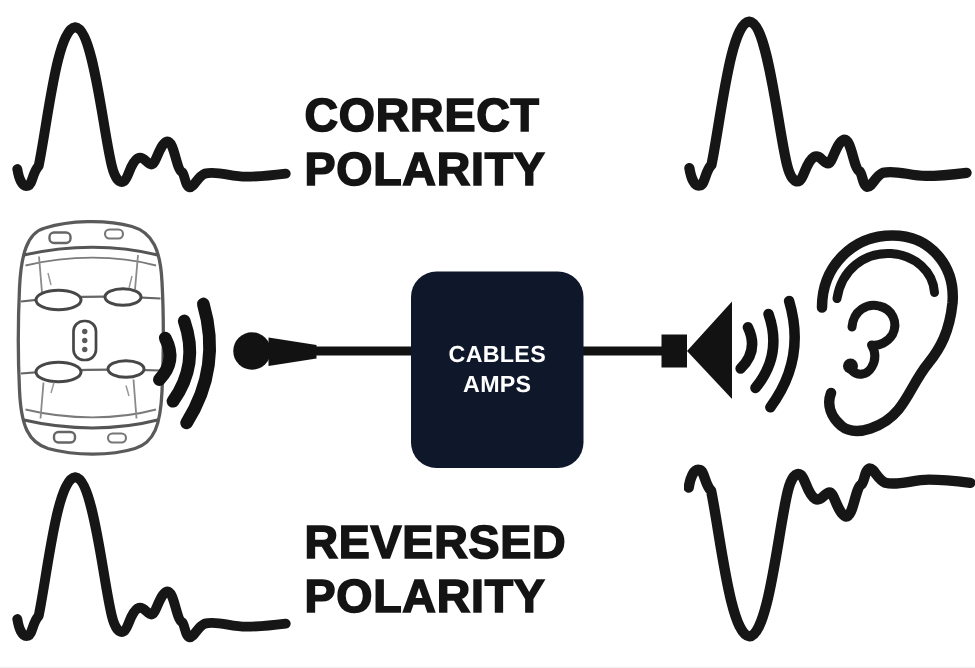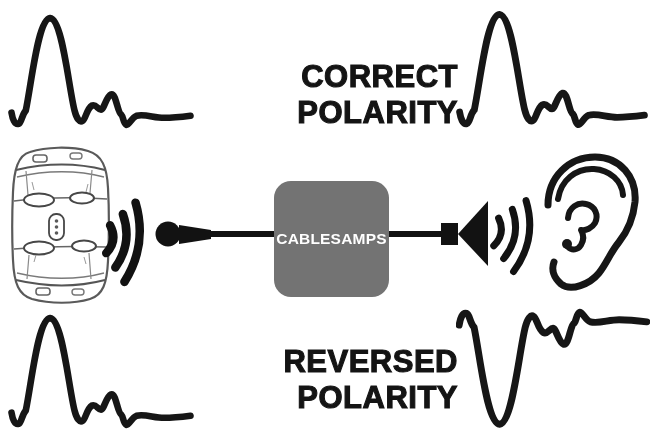--- a/index.html
+++ b/index.html
@@ -2,31 +2,31 @@
 <html><head>
 <meta charset="utf-8">
 <style>
   html,body{margin:0;padding:0;background:#e8e8e8;}
   .stage{
     position:relative;width:650px;height:445px;background:#ffffff;
     overflow:hidden;font-family:"Liberation Sans", sans-serif;
   }
   .wave{position:absolute;}
   .heading{
-    position:absolute;width:255px;text-align:right;
+    position:absolute;width:255px;text-align:left;
     font-weight:bold;font-size:31px;line-height:36px;letter-spacing:.5px;
     color:#141414;-webkit-text-stroke:1.1px #141414;
   }
   .heading-top{left:203px;top:59px;}
   .heading-bottom{left:203px;top:344px;}
   .cable{position:absolute;left:200px;top:231px;width:248px;height:6px;background:#121212;}
   .center-box{
-    position:absolute;left:274px;top:181px;width:115px;height:116px;
-    background:#737373;border-radius:17px;
-    display:flex;flex-direction:row;align-items:center;justify-content:center;
+    position:absolute;left:274px;top:181px;width:115px;height:131px;
+    background:#0f172a;border-radius:17px;
+    display:flex;flex-direction:column;align-items:center;justify-content:center;
   }
   .center-box span{
     color:#ffffff;font-weight:bold;font-size:15.5px;line-height:20px;
     letter-spacing:.2px;white-space:nowrap;
   }
   .abs{position:absolute;}
 </style>
 </head>
 <body>
 

